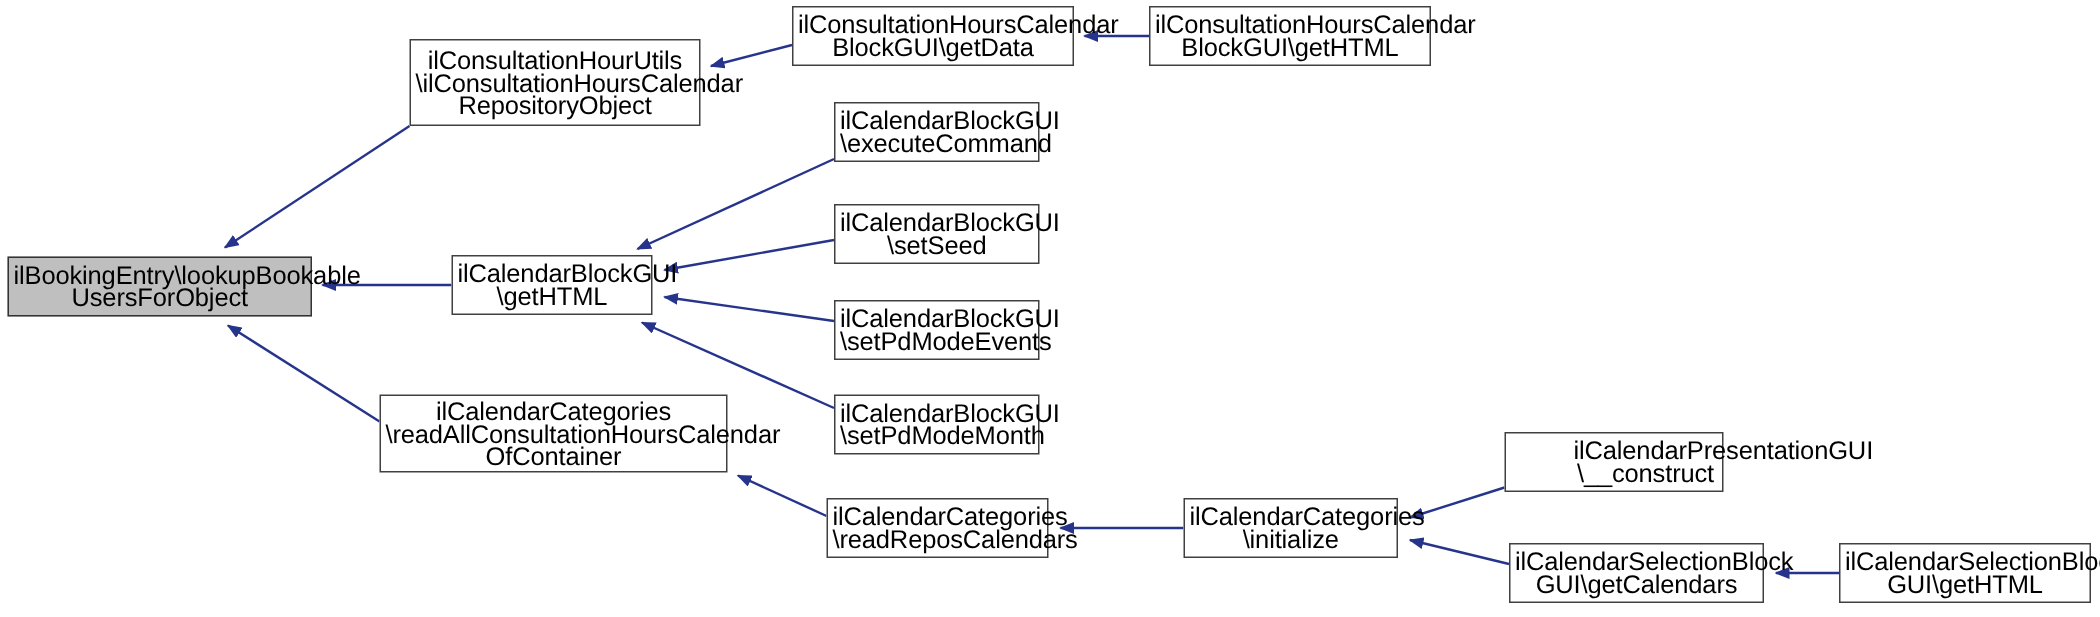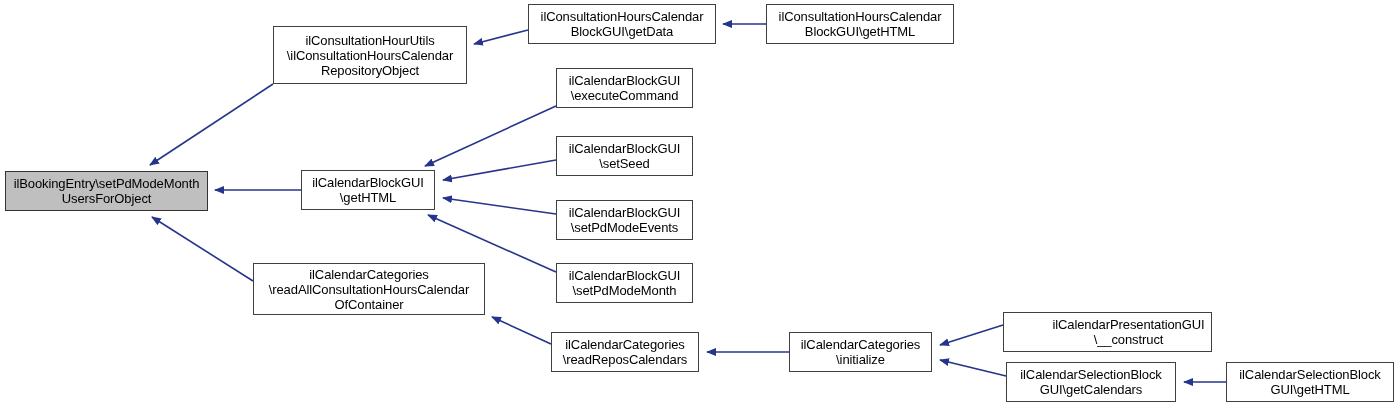--- a/index.html
+++ b/index.html
@@ -26,21 +26,21 @@
   .node {
     position: absolute;
     box-sizing: border-box;
     border: 1px solid #404040;
     background: #ffffff;
     display: flex;
     align-items: center;
     justify-content: flex-start;
     text-align: center;
     color: #000000;
-    font-size: 13px;
+    font-size: 17px;
     line-height: 15px;
     letter-spacing: -0.1px;
     white-space: pre-line;
     padding: 1px 3px;
     z-index: 2;
   }
   .node.root {
     background: #bfbfbf;
     border: 1px solid #333333;
   }
@@ -71,21 +71,21 @@
         <path d="M 556,272 L 428,215" stroke="#26348c" stroke-width="1.6" fill="none" marker-end="url(#arrowhead)"></path>
         <path d="M 253,281 L 152,217" stroke="#26348c" stroke-width="1.6" fill="none" marker-end="url(#arrowhead)"></path>
         <path d="M 551,344 L 492,317" stroke="#26348c" stroke-width="1.6" fill="none" marker-end="url(#arrowhead)"></path>
         <path d="M 789,352 L 707,352" stroke="#26348c" stroke-width="1.6" fill="none" marker-end="url(#arrowhead)"></path>
         <path d="M 1003,325 L 940,345" stroke="#26348c" stroke-width="1.6" fill="none" marker-end="url(#arrowhead)"></path>
         <path d="M 1006,376 L 940,360" stroke="#26348c" stroke-width="1.6" fill="none" marker-end="url(#arrowhead)"></path>
         <path d="M 1226,382 L 1184,382" stroke="#26348c" stroke-width="1.6" fill="none" marker-end="url(#arrowhead)"></path>
       </g>
   </svg>
   <div id="nodes-group">
-      <div class="node root" style="left: 5px; top: 171px; width: 203px; height: 40px;"><span class="node-label">ilBookingEntry\setPdModeMonth
+      <div class="node root" style="left: 5px; top: 171px; width: 203px; height: 40px;"><span class="node-label">ilBookingEntry\lookupBookable
 UsersForObject</span></div>
       <div class="node" style="left: 273px; top: 26px; width: 194px; height: 58px;"><span class="node-label">ilConsultationHourUtils
 \ilConsultationHoursCalendar
 RepositoryObject</span></div>
       <div class="node" style="left: 528px; top: 4px; width: 188px; height: 40px;"><span class="node-label">ilConsultationHoursCalendar
 BlockGUI\getData</span></div>
       <div class="node" style="left: 766px; top: 4px; width: 188px; height: 40px;"><span class="node-label">ilConsultationHoursCalendar
 BlockGUI\getHTML</span></div>
       <div class="node" style="left: 556px; top: 68px; width: 137px; height: 40px;"><span class="node-label">ilCalendarBlockGUI
 \executeCommand</span></div>
@@ -97,20 +97,20 @@
 \setPdModeEvents</span></div>
       <div class="node" style="left: 556px; top: 263px; width: 137px; height: 40px;"><span class="node-label">ilCalendarBlockGUI
 \setPdModeMonth</span></div>
       <div class="node" style="left: 253px; top: 263px; width: 232px; height: 52px;"><span class="node-label">ilCalendarCategories
 \readAllConsultationHoursCalendar
 OfContainer</span></div>
       <div class="node" style="left: 551px; top: 332px; width: 148px; height: 40px;"><span class="node-label">ilCalendarCategories
 \readReposCalendars</span></div>
       <div class="node" style="left: 789px; top: 332px; width: 143px; height: 40px;"><span class="node-label">ilCalendarCategories
 \initialize</span></div>
-      <div class="node" style="left: 1003px; top: 312px; width: 209px; height: 40px; padding-left: 45px;"><span class="node-label">ilCalendarPresentationGUI
+      <div class="node" style="left: 1003px; top: 288px; width: 146px; height: 40px; padding-left: 45px;"><span class="node-label">ilCalendarPresentationGUI
 \__construct</span></div>
       <div class="node" style="left: 1006px; top: 362px; width: 170px; height: 40px;"><span class="node-label">ilCalendarSelectionBlock
 GUI\getCalendars</span></div>
       <div class="node" style="left: 1226px; top: 362px; width: 168px; height: 40px;"><span class="node-label">ilCalendarSelectionBlock
 GUI\getHTML</span></div>
     </div>
 </div>
 
 </body></html>

